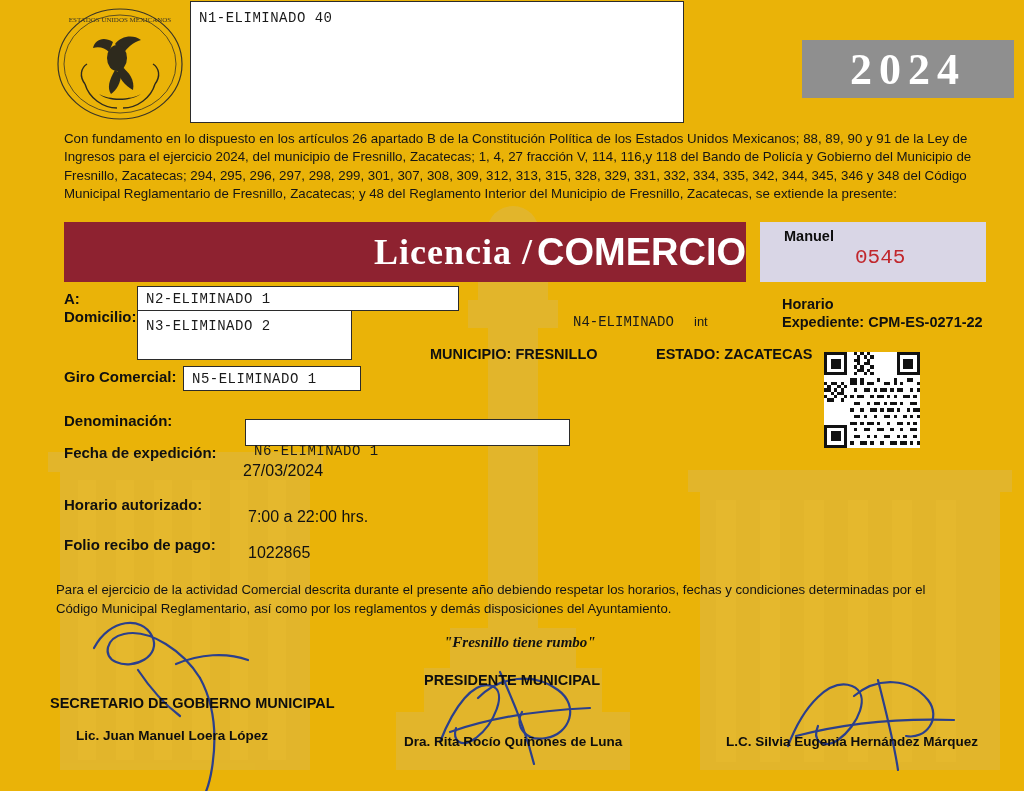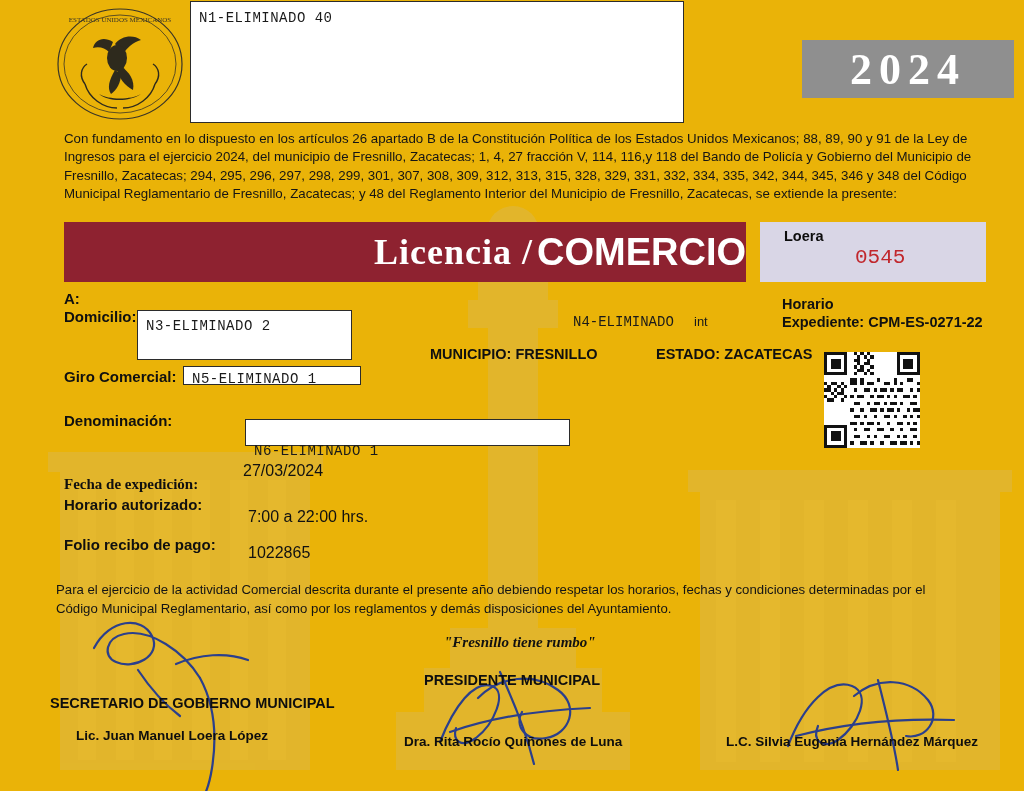--- a/index.html
+++ b/index.html
@@ -136,27 +136,27 @@
   .val {
     position: absolute;
     font-size: 16px;
     color: #111;
   }
 
   #lbl-a        { left: 64px;  top: 290px; }
   #lbl-dom      { left: 64px;  top: 308px; }
   #lbl-giro     { left: 64px;  top: 368px; }
   #lbl-denom    { left: 64px;  top: 412px; }
-  #lbl-fecha    { left: 64px;  top: 476px; font-family: Liberation Serif, serif; }
+  #lbl-fecha    { left: 64px;  top: 444px; }
   #lbl-horario  { left: 64px;  top: 496px; }
   #lbl-recibo   { left: 64px;  top: 536px; }
 
   #n2-box { left: 137px; top: 286px; width: 322px; height: 25px; padding: 4px 0 0 8px; }
   #n3-box { left: 137px; top: 310px; width: 215px; height: 50px; padding: 7px 0 0 8px; }
-  #n5-box { left: 183px; top: 366px; width: 178px; height: 19px; padding: 4px 0 0 8px; }
+  #n5-box { left: 183px; top: 366px; width: 178px; height: 25px; padding: 4px 0 0 8px; }
   #n6-box { left: 245px; top: 419px; width: 325px; height: 27px; padding: 23px 0 0 8px; }
 
   #n4-text {
     position: absolute;
     left: 573px; top: 314px;
     font-family: "Liberation Mono", monospace;
     font-size: 14px;
     color: #1a1a1a;
   }
   #n4-int {
@@ -319,31 +319,32 @@
   <div class="legal">
     <p>Con fundamento en lo dispuesto en los artículos 26 apartado B de la Constitución Política de los Estados Unidos Mexicanos; 88, 89, 90 y 91 de la Ley de Ingresos para el ejercicio 2024, del municipio de Fresnillo, Zacatecas; 1, 4, 27 fracción V, 114, 116,y 118 del Bando de Policía y Gobierno del Municipio de Fresnillo, Zacatecas; 294, 295, 296, 297, 298, 299, 301, 307, 308, 309, 312, 313, 315, 328, 329, 331, 332, 334, 335, 342, 344, 345, 346 y 348 del Código Municipal Reglamentario de Fresnillo, Zacatecas; y 48 del Reglamento Interior del Municipio de Fresnillo, Zacatecas, se extiende la presente:</p>
   </div>
 
   <div class="title-bar">
     <span class="t1">Licencia /</span>
     <span class="t2">COMERCIO</span>
   </div>
 
   <div class="folio-box"></div>
-  <div class="folio-label">Loera</div>
+  <div class="folio-label">Manuel</div>
   <div class="folio-value">0545</div>
 
   <div class="lbl" id="lbl-a">A:</div>
   <div class="lbl" id="lbl-dom">Domicilio:</div>
   <div class="lbl" id="lbl-giro">Giro Comercial:</div>
   <div class="lbl" id="lbl-denom">Denominación:</div>
   <div class="lbl" id="lbl-fecha">Fecha de expedición:</div>
   <div class="lbl" id="lbl-horario">Horario autorizado:</div>
   <div class="lbl" id="lbl-recibo">Folio recibo de pago:</div>
 
+  <div class="redacted-box" id="n2-box">N2-ELIMINADO 1</div>
   <div class="redacted-box" id="n3-box">N3-ELIMINADO 2</div>
   <div class="redacted-box" id="n5-box">N5-ELIMINADO 1</div>
   <div class="redacted-box" id="n6-box">N6-ELIMINADO 1</div>
 
   <div id="n4-text">N4-ELIMINADO</div>
   <div id="n4-int">int</div>
 
   <div id="municipio">MUNICIPIO: FRESNILLO</div>
   <div id="estado">ESTADO: ZACATECAS</div>
 

